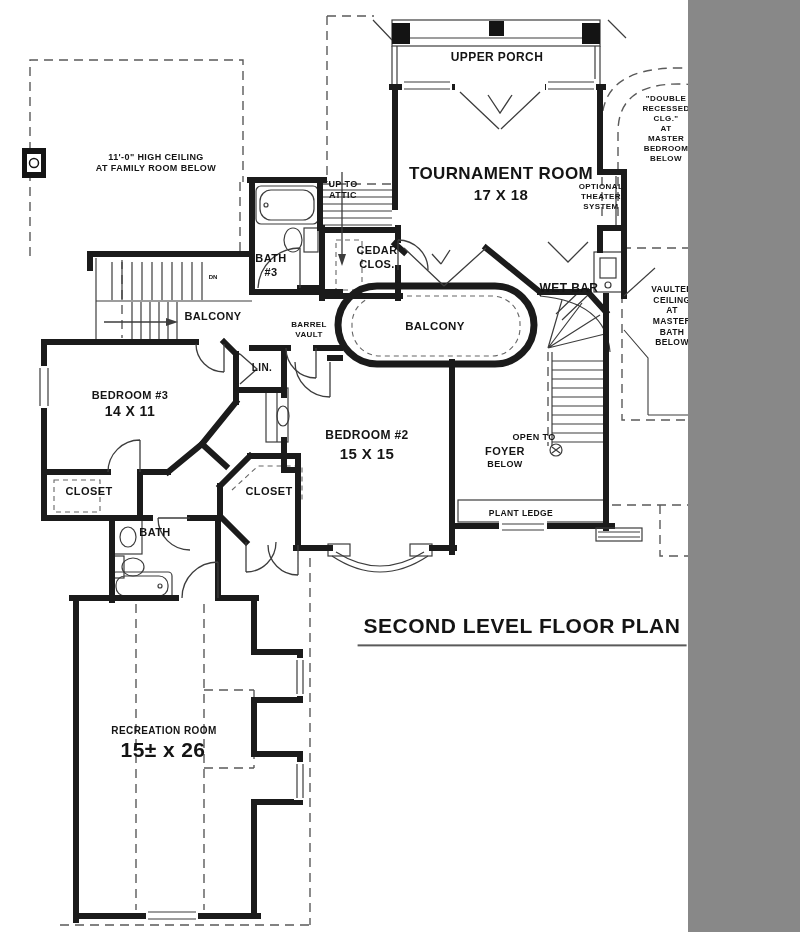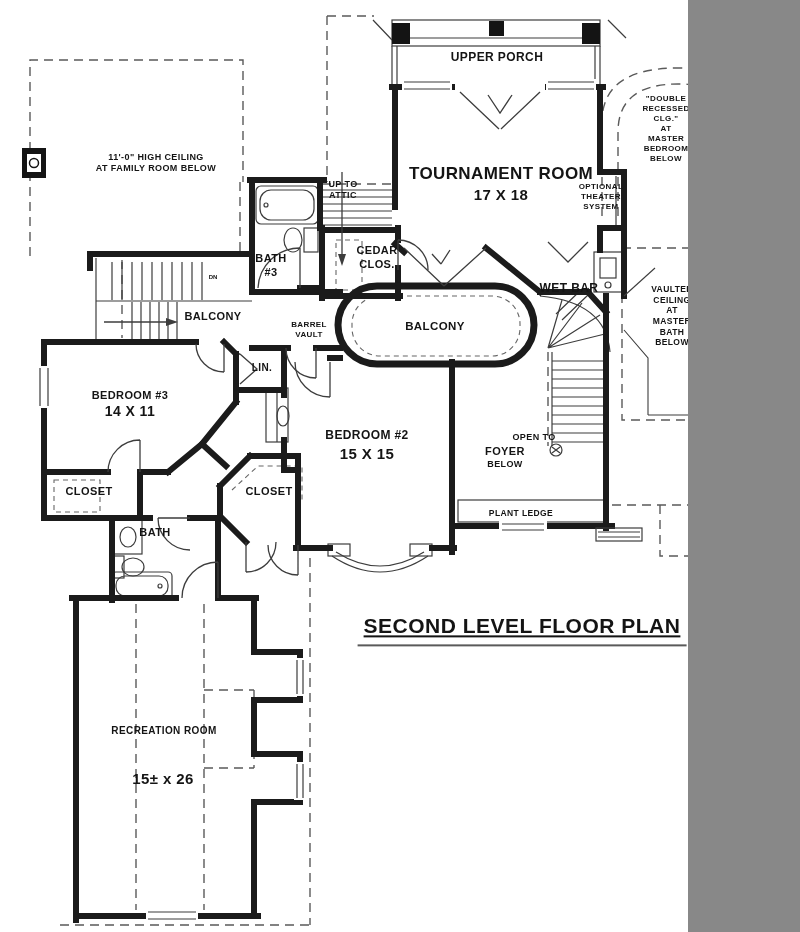--- a/index.html
+++ b/index.html
@@ -255,17 +255,17 @@
   <div class="lbl" style="left:367px;top:435px;font-size:12px;">BEDROOM #2</div>
   <div class="lbl" style="left:367px;top:454px;font-size:15px;">15 X 15</div>
   <div class="lbl" style="left:518px;top:438px;font-size:9px;margin-left:16px;">OPEN TO</div>
   <div class="lbl" style="left:505px;top:452px;font-size:11px;">FOYER</div>
   <div class="lbl" style="left:505px;top:465px;font-size:9px;">BELOW</div>
   <div class="lbl" style="left:89px;top:492px;font-size:11px;">CLOSET</div>
   <div class="lbl" style="left:269px;top:492px;font-size:11px;">CLOSET</div>
   <div class="lbl" style="left:155px;top:533px;font-size:11px;">BATH</div>
   <div class="lbl" style="left:521px;top:513px;font-size:8.5px;">PLANT LEDGE</div>
   <div class="lbl" style="left:164px;top:731px;font-size:10px;">RECREATION ROOM</div>
-  <div class="lbl" style="left:163px;top:750px;font-size:15px;margin-top:29px;">15± x 26</div>
-
-  <div class="lbl title" style="left:522px;top:630px;font-size:21px;text-decoration:underline;">SECOND LEVEL FLOOR PLAN</div>
+  <div class="lbl" style="left:163px;top:750px;font-size:21px;">15± x 26</div>
+
+  <div class="lbl title" style="left:522px;top:630px;font-size:21px;">SECOND LEVEL FLOOR PLAN</div>
 
 </div>
 
 </body></html>

